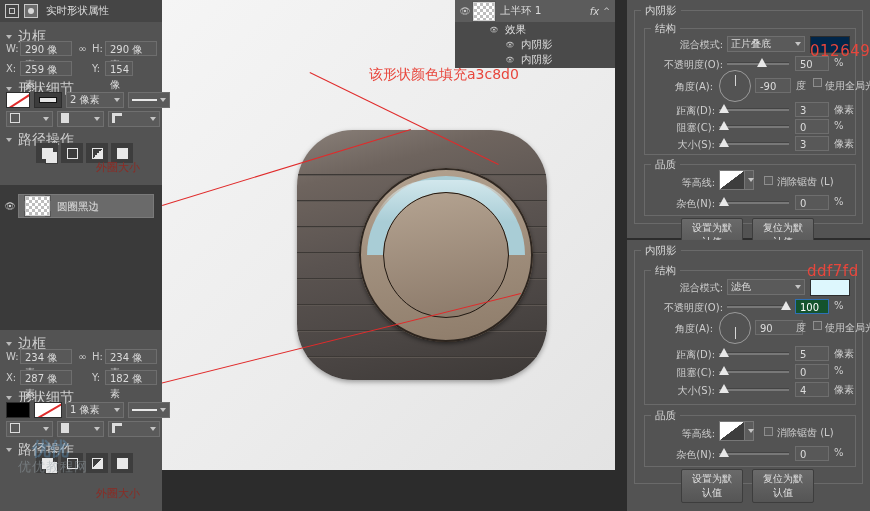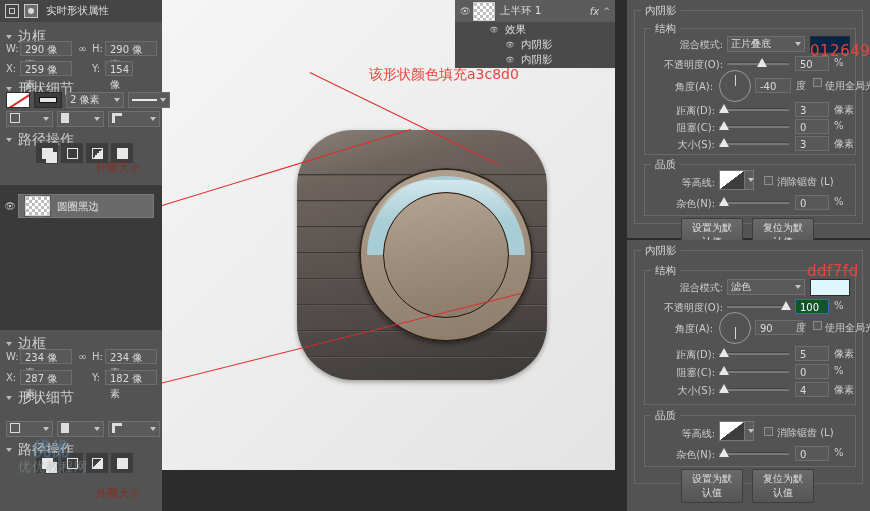--- a/index.html
+++ b/index.html
@@ -265,20 +265,36 @@
       <span style="width:20px"></span>
       <span class="lbl" style="width:13px">Y:</span>
       <span class="field" style="width:52px">182 像素</span>
     </div>
 
     <div class="sect-head" style="position:absolute;left:6px;top:59px;">
       <span class="tri"></span>
       <span>形状细节</span>
     </div>
 
+    <div style="position:absolute;left:6px;top:72px;display:flex;align-items:center;gap:4px;">
+      <span style="width:24px;height:16px;background:#000;border:1px solid #2d2d2d;box-sizing:border-box;"></span>
+      <span style="width:28px;height:16px;background:#fff;border:1px solid #2d2d2d;box-sizing:border-box;position:relative;overflow:hidden;">
+        <span style="position:absolute;left:-3px;top:7px;width:36px;height:1.5px;background:#e02b2b;transform:rotate(-30deg);"></span>
+      </span>
+      <span class="combo" style="width:58px">
+        <span class="cv">1 像素</span>
+        <span class="chev"></span>
+      </span>
+      <span class="combo" style="width:42px">
+        <span class="cv" style="display:flex;align-items:center;">
+            <span style="display:block;width:28px;height:2px;background:#e8e8e8;"></span>
+          </span>
+        <span class="chev"></span>
+      </span>
+    </div>
 
     <div style="position:absolute;left:6px;top:91px;display:flex;align-items:center;gap:4px;">
       <span class="combo" style="width:47px">
         <span class="cv"><span style="display:inline-block;width:10px;height:10px;border:1px solid #ddd;box-sizing:border-box;"></span></span>
         <span class="chev"></span>
       </span>
       <span class="combo" style="width:47px">
         <span class="cv"><span style="display:inline-block;width:8px;height:10px;background:#ddd;"></span></span>
         <span class="chev"></span>
       </span>
@@ -364,21 +380,21 @@
       <div class="track"></div>
         <div class="knob" style="left:30px;"></div>
     </div>
     <div class="field" style="position:absolute;left:168px;top:56px;width:34px;">50</div>
     <div class="lbl" style="position:absolute;left:207px;top:57px;">%</div>
 
     <div style="position:absolute;left:26px;top:80px;width:60px;text-align:right;" class="lbl">角度(A):</div>
     <div class="angdial" style="position:absolute;left:92px;top:70px;">
         <span class="hand"></span>
       </div>
-    <div class="field" style="position:absolute;left:128px;top:78px;width:36px;">-40</div>
+    <div class="field" style="position:absolute;left:128px;top:78px;width:36px;">-90</div>
     <div class="lbl" style="position:absolute;left:169px;top:79px;">度</div>
     <div style="position:absolute;left:186px;top:78px;display:flex;align-items:center;gap:3px;">
       <span class="chk"></span>
     </div>
     <div class="lbl" style="position:absolute;left:198px;top:79px;white-space:nowrap;">使用全局光 (G)</div>
 
     <div style="position:absolute;left:26px;top:104px;width:62px;text-align:right;" class="lbl">距离(D):</div>
     <div class="sl" style="position:absolute;left:92px;top:103px;width:70px;">
       <div class="track"></div>
         <div class="knob" style="left:0px;"></div>

